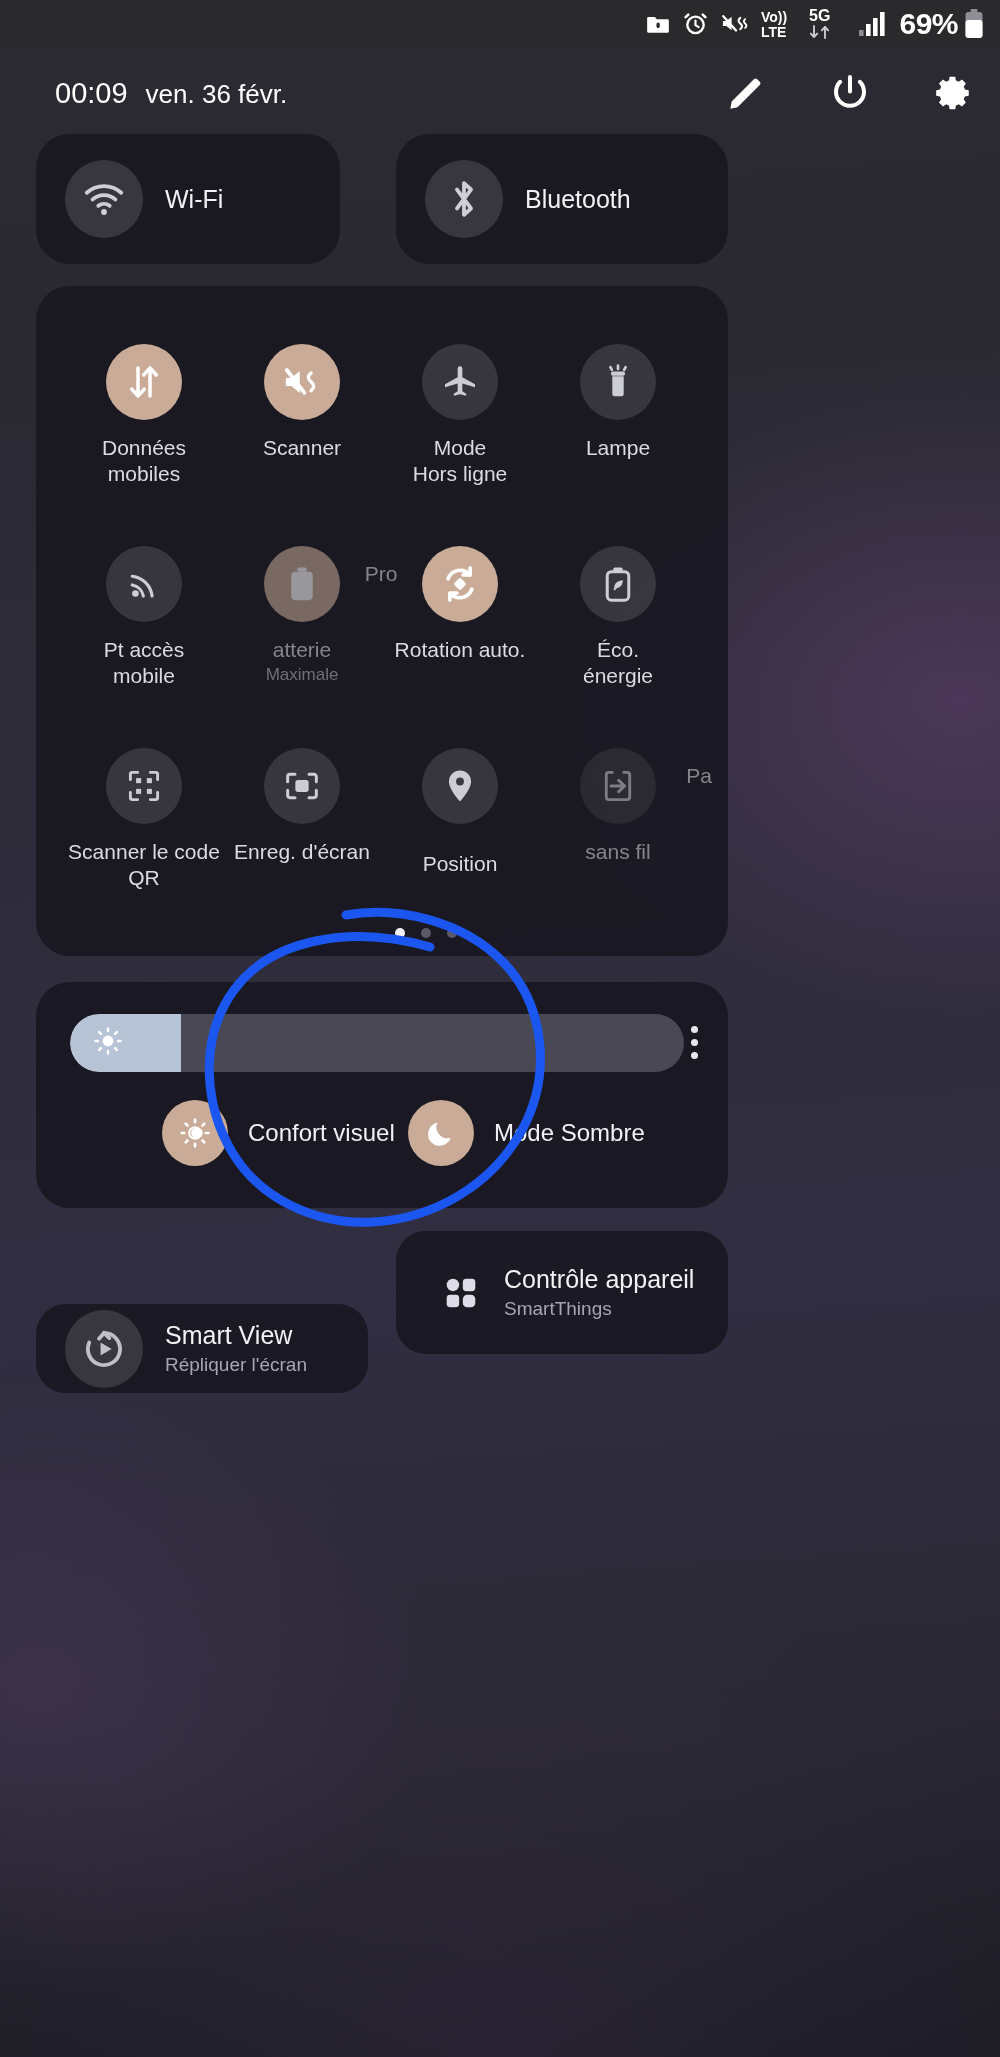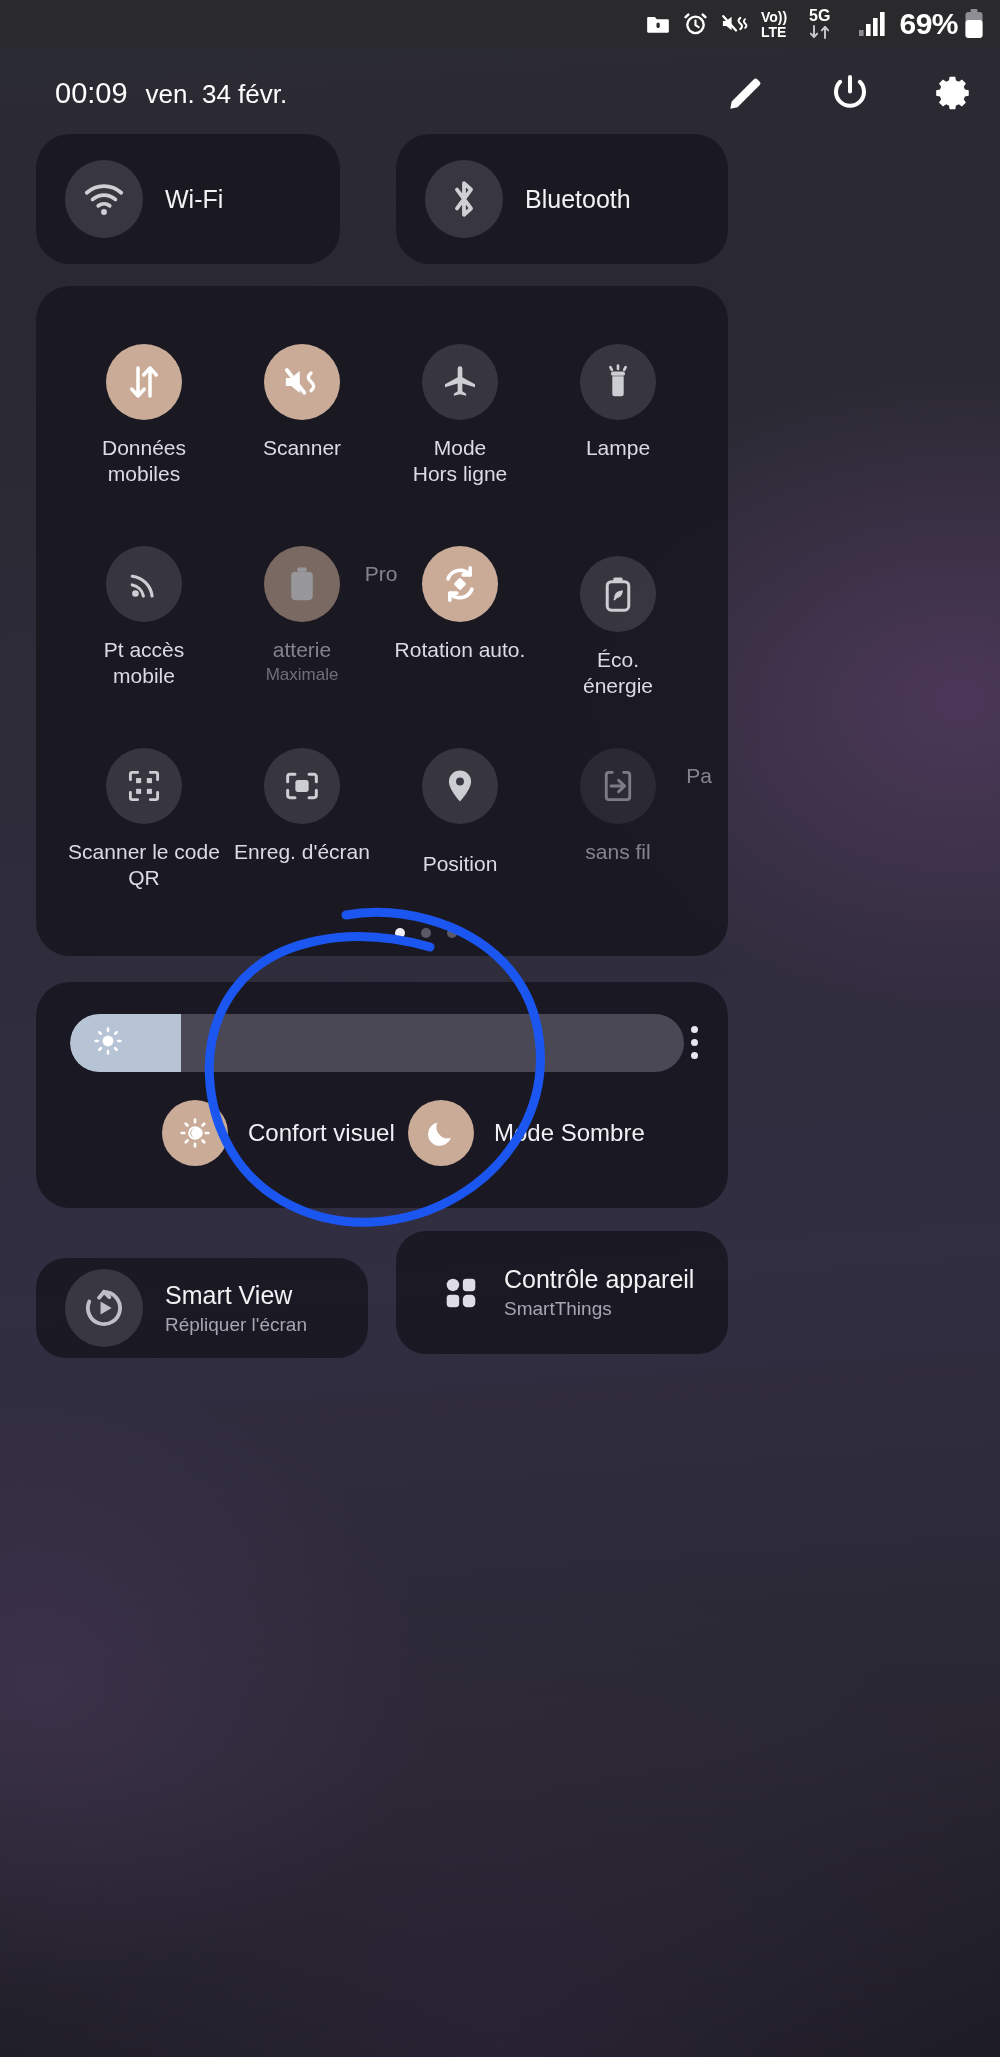--- a/index.html
+++ b/index.html
@@ -101,21 +101,21 @@
   #slider-more i { display: block; width: 7px; height: 7px; border-radius: 50%; background: #e8e7ee; }
 
   .mini-pair { position: absolute; top: 118px; display: flex; align-items: center; }
   .mini-pair .mcirc {
     width: 66px; height: 66px; border-radius: 50%; background: #c9ab97;
     display: flex; align-items: center; justify-content: center;
   }
   .mini-pair .mlabel { margin-left: 20px; color: #f1f0f4; font-size: 24px; white-space: nowrap; }
 
   
-  #tile-smartview { left: 36px; top: 1258px; width: 332px; height: 100px; border-radius: 30px; }
+  #tile-smartview { left: 36px; top: 1304px; width: 332px; height: 89px; border-radius: 30px; }
   #tile-devctrl   { left: 396px; top: 1231px; width: 332px; height: 123px; border-radius: 30px; }
 
   
   #scribble { position: absolute; left: 0; top: 0; width: 1000px; height: 2057px; pointer-events: none; }
 </style>
 </head>
 <body>
 
 <div id="screen">
 
@@ -177,21 +177,21 @@
         <rect x="6.5" y="0" width="7" height="3" rx="1" fill="#8e8e94"></rect>
         <rect x="1.5" y="3" width="17" height="26" rx="3" fill="#8e8e94"></rect>
         <rect x="1.5" y="11" width="17" height="18" rx="3" fill="#fff"></rect>
       </svg>
     </span>
   </div>
 
   <div id="header">
     <div id="clockdate">
       <span class="time">00:09</span>
-      <span class="date">ven. 34 févr.</span>
+      <span class="date">ven. 36 févr.</span>
     </div>
     <div id="hdr-actions">
       <div class="hbtn">
         <svg width="40" height="40" viewBox="0 0 24 24">
             <path fill="#fff" d="M3.4 17.1 2.6 21.4l4.3-.8L20.1 7.4a1.6 1.6 0 0 0 0-2.3l-1.2-1.2a1.6 1.6 0 0 0-2.3 0z"></path>
           </svg>
       </div>
       <div class="hbtn">
         <svg width="42" height="42" viewBox="0 0 24 24">
           <path d="M12 2.8v8.4" stroke="#fff" stroke-width="2.3" stroke-linecap="round"></path>
@@ -312,21 +312,21 @@
         <svg width="42" height="42" viewBox="0 0 24 24">
           <path d="M5.2 9a7.4 7.4 0 0 1 12.4-2.4" stroke="#fff" stroke-width="2.1" fill="none" stroke-linecap="round"></path>
           <path d="M18.8 15a7.4 7.4 0 0 1-12.4 2.4" stroke="#fff" stroke-width="2.1" fill="none" stroke-linecap="round"></path>
           <path d="M17.8 2.8v4h-4M6.2 21.2v-4h4" stroke="#fff" stroke-width="2.1" fill="none" stroke-linecap="round" stroke-linejoin="round"></path>
           <rect x="9.3" y="9.3" width="5.4" height="5.4" rx="1.1" fill="#fff" transform="rotate(45 12 12)"></rect>
         </svg>
       </div>
       <div class="qs-label">Rotation auto.</div>
     </div>
 
-    <div class="qs-cell" style="left:502px; top:270px;align-items:center;">
+    <div class="qs-cell" style="left:502px; top:260px;align-items:center;">
       <div class="qs-circ qs-off">
         <svg width="34" height="38" viewBox="0 0 20 24">
           <rect x="7" y="1.6" width="6" height="2.6" rx="1.1" fill="#cdcdd4"></rect>
           <rect x="3.2" y="4.2" width="13.6" height="18" rx="2.6" fill="none" stroke="#cdcdd4" stroke-width="1.9"></rect>
           <path d="M12.9 9.6c-4 .6-5.3 2.4-5.3 4.9 2.7.4 5.5-1 5.3-4.9z" fill="#cdcdd4"></path>
           <path d="M12.4 10.5 7.8 15.4" stroke="#cdcdd4" stroke-width="1.2" stroke-linecap="round"></path>
         </svg>
       </div>
       <div class="qs-label">Éco.
 énergie</div>

